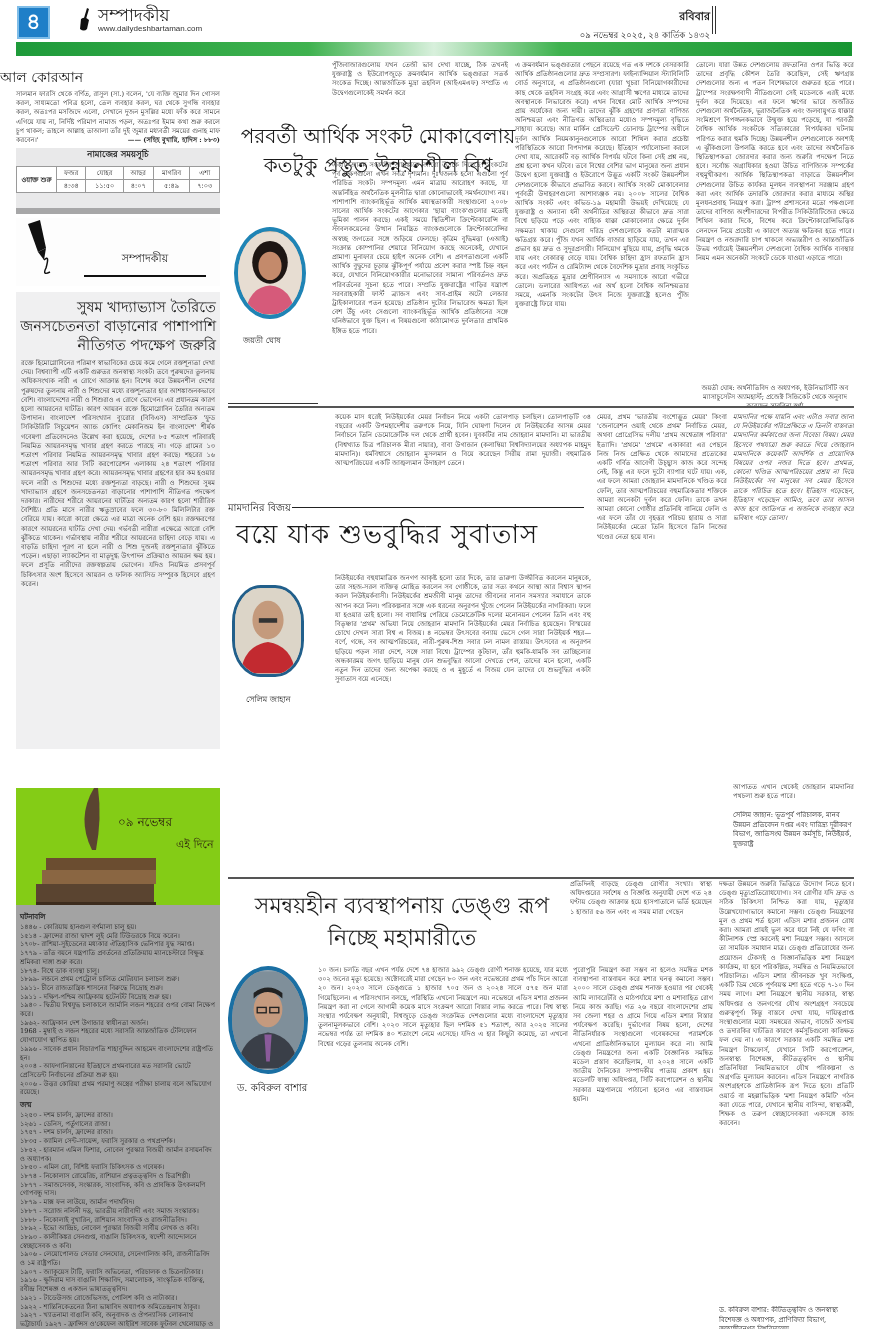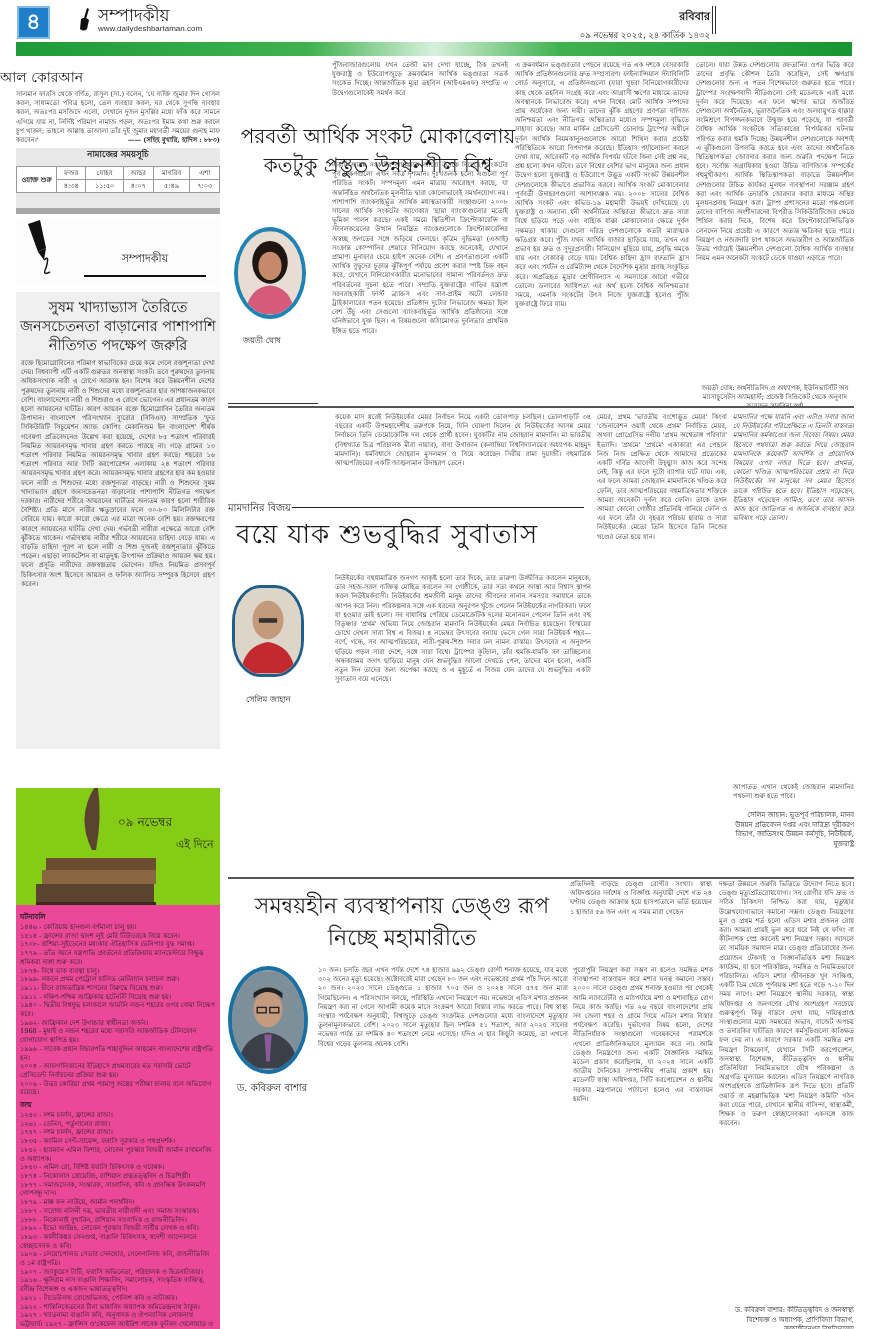--- a/index.html
+++ b/index.html
@@ -36,27 +36,27 @@
   .prayer-title { text-align: center; font-size: 8.5px; font-weight: bold; height: 18px; }
   .prayer-table { border-collapse: collapse; width: 204px; background: #fff; font-size: 6.6px; font-family: "DejaVu Sans", sans-serif; }
   .prayer-table td { border: 1px solid #9a9a9a; text-align: center; height: 12px; }
   .prayer-bottom { position: absolute; left: 16px; top: 208px; width: 204px; height: 6px; background: #a7a7a8; }
 
   .editorial-head { position: absolute; left: 16px; top: 218px; width: 204px; height: 68px; background: #fdfdfd; }
   .fountain-pen { position: absolute; left: 24px; top: 220px; width: 60px; height: 60px; }
   .editorial-label { position: absolute; left: 84px; top: 250px; width: 122px; text-align: center; font-size: 11px; border-bottom: 2px solid #111; padding-bottom: 6px; }
 
   .ed-box { position: absolute; left: 16px; top: 292px; width: 204px; height: 457px; background: #f0f0f1; }
-  .ed-headline { font-size: 14.5px; line-height: 19px; text-align: center; padding: 6px 4px 4px; font-family: "DejaVu Serif", serif; }
+  .ed-headline { font-size: 14.5px; line-height: 19px; text-align: right; padding: 6px 4px 4px; font-family: "DejaVu Serif", serif; }
   .ed-text { padding: 0 5px; height: 380px; overflow: hidden; }
 
   .thisday-img { position: absolute; left: 16px; top: 788px; width: 204px; height: 130px; background: #84cc16; overflow: hidden; }
   .thisday-date { position: absolute; left: 102px; top: 25px; font-size: 12px; color: #2d1e10; }
   .thisday-sub { position: absolute; left: 160px; top: 48px; font-size: 11px; color: #2d1e10; }
-  .events-box { position: absolute; left: 16px; top: 905px; width: 204px; height: 424px; background: #ec4899; padding: 4px 4px; }
+  .events-box { position: absolute; left: 16px; top: 905px; width: 204px; height: 424px; background: #a3a3a3; padding: 4px 4px; }
   .events-box .hdr { font-size: 7px; font-weight: bold; margin-top: 2px; }
   .ev { font-size: 6.6px; line-height: 8.7px; color: #222; }
 
   
   .top-headline { position: absolute; left: 228px; top: 122px; width: 300px; text-align: center; font-size: 20px; line-height: 29px; font-family: "DejaVu Serif", serif; }
   .author-photo-1 { position: absolute; left: 234px; top: 227px; width: 72px; height: 92px; border-radius: 50% / 50%; overflow: hidden; border: 4px solid #1f84b5; background: #cdb8a6; }
   .author-name-1 { position: absolute; left: 243px; top: 334px; font-size: 8px; }
   .author-line-1 { position: absolute; left: 228px; top: 403px; width: 90px; height: 1px; background: #333; }
   .divider-h { position: absolute; height: 2px; background: #555; }
 
@@ -64,21 +64,21 @@
   .mid-kicker { position: absolute; left: 228px; top: 500px; font-size: 10px; }
   .mid-kicker-line { position: absolute; left: 292px; top: 507px; width: 292px; height: 1px; background: #222; }
   .mid-headline { position: absolute; left: 236px; top: 514px; font-size: 26px; font-family: "DejaVu Serif", serif; letter-spacing: 1px; }
   .author-photo-2 { position: absolute; left: 232px; top: 585px; width: 72px; height: 92px; overflow: hidden; border-radius: 40%; border: 3px solid #215f8b; background: #d7d2c5; }
   .author-name-2 { position: absolute; left: 246px; top: 693px; font-size: 8px; }
 
   
   .bot-headline { position: absolute; left: 232px; top: 890px; width: 340px; text-align: center; font-size: 22px; line-height: 32px; }
   .author-photo-3 { position: absolute; left: 228px; top: 966px; width: 80px; height: 108px; overflow: hidden; border-radius: 50%; border: 4px solid #1a6fa3; background: #9aa7b0; }
   .author-name-3 { position: absolute; left: 231px; top: 1080px; font-size: 10px; margin-left: 6px; }
-  .author-bio { text-align: right; font-size: 6.8px; line-height: 9.5px; }
+  .author-bio { text-align: left; font-size: 6.8px; line-height: 9.5px; }
   .svg-fill { width: 100%; height: 100%; display: block; }
 </style>
 </head>
 <body>
 
 <div class="masthead">
   <div class="page-num">৪</div>
   <div class="section-logo">
     <svg class="pen-icon" viewBox="0 0 14 26">
       <path d="M9 1 L11 2 L8 12 L6 11 Z" fill="#111"></path>

